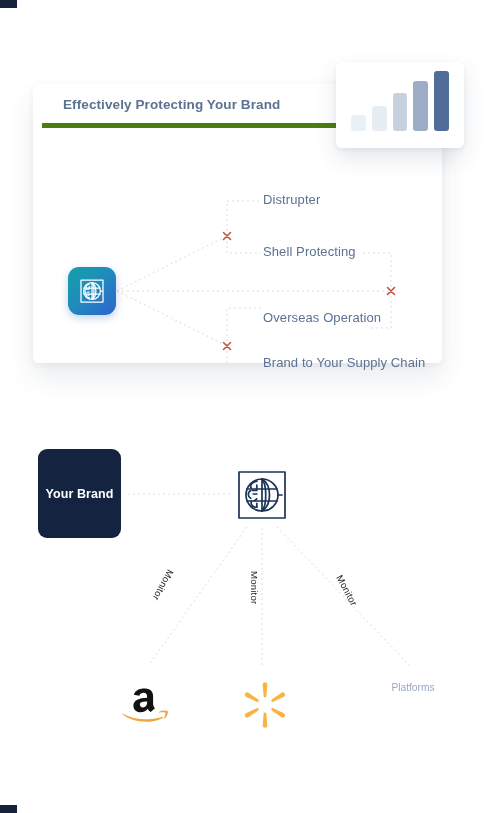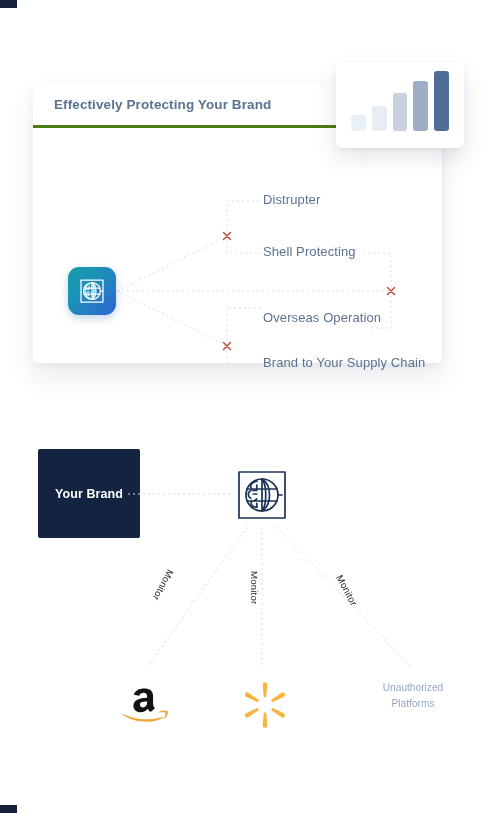--- a/index.html
+++ b/index.html
@@ -37,23 +37,23 @@
     top: 84px;
     width: 409px;
     height: 279px;
     background: #ffffff;
     border-radius: 5px;
     box-shadow: 0 14px 26px rgba(40,58,90,0.10),
                 0 2px 6px rgba(40,58,90,0.05);
   }
   #brand-card-header {
     position: absolute;
-    left: 0; top: 0; right: 0;
+    left: 9px; top: 0; right: 0;
     height: 44px;
-    border-bottom: 3px solid #4d7c0f;
+    border-bottom: 5px solid #4d7c0f;
     box-sizing: border-box;
   }
   #brand-card-title {
     position: absolute;
     left: 21px;
     top: 13px;
     font-size: 13.5px;
     font-weight: 700;
     color: #5c7291;
     letter-spacing: 0.1px;
@@ -130,24 +130,24 @@
     position: absolute;
     left: 0;
     top: 432px;
     width: 496px;
     height: 330px;
   }
   #your-brand-box {
     position: absolute;
     left: 38px;
     top: 17px;
-    width: 102px;
+    width: 83px;
     height: 89px;
     background: #132340;
-    border-radius: 2px;
+    border-radius: 9px;
     display: flex;
     align-items: center;
     justify-content: center;
   }
   #your-brand-label {
     color: #ffffff;
     font-size: 12.5px;
     font-weight: 700;
     letter-spacing: 0.1px;
   }
@@ -366,17 +366,16 @@
           </g>
           <g transform="rotate(300)">
             <path d="M-2.3 -20.5 a2.3 2.3 0 0 1 4.6 0 l-0.9 11.6 a1.4 1.4 0 0 1 -2.8 0 z"></path>
           </g>
         </g>
       </g>
     </svg>
   </div>
 
   <div id="unauthorized-platforms" style="color: rgb(152, 167, 197);">
-    <div>Unauthorized</div>
     <div>Platforms</div>
   </div>
 
 </div>
 
 </body></html>

